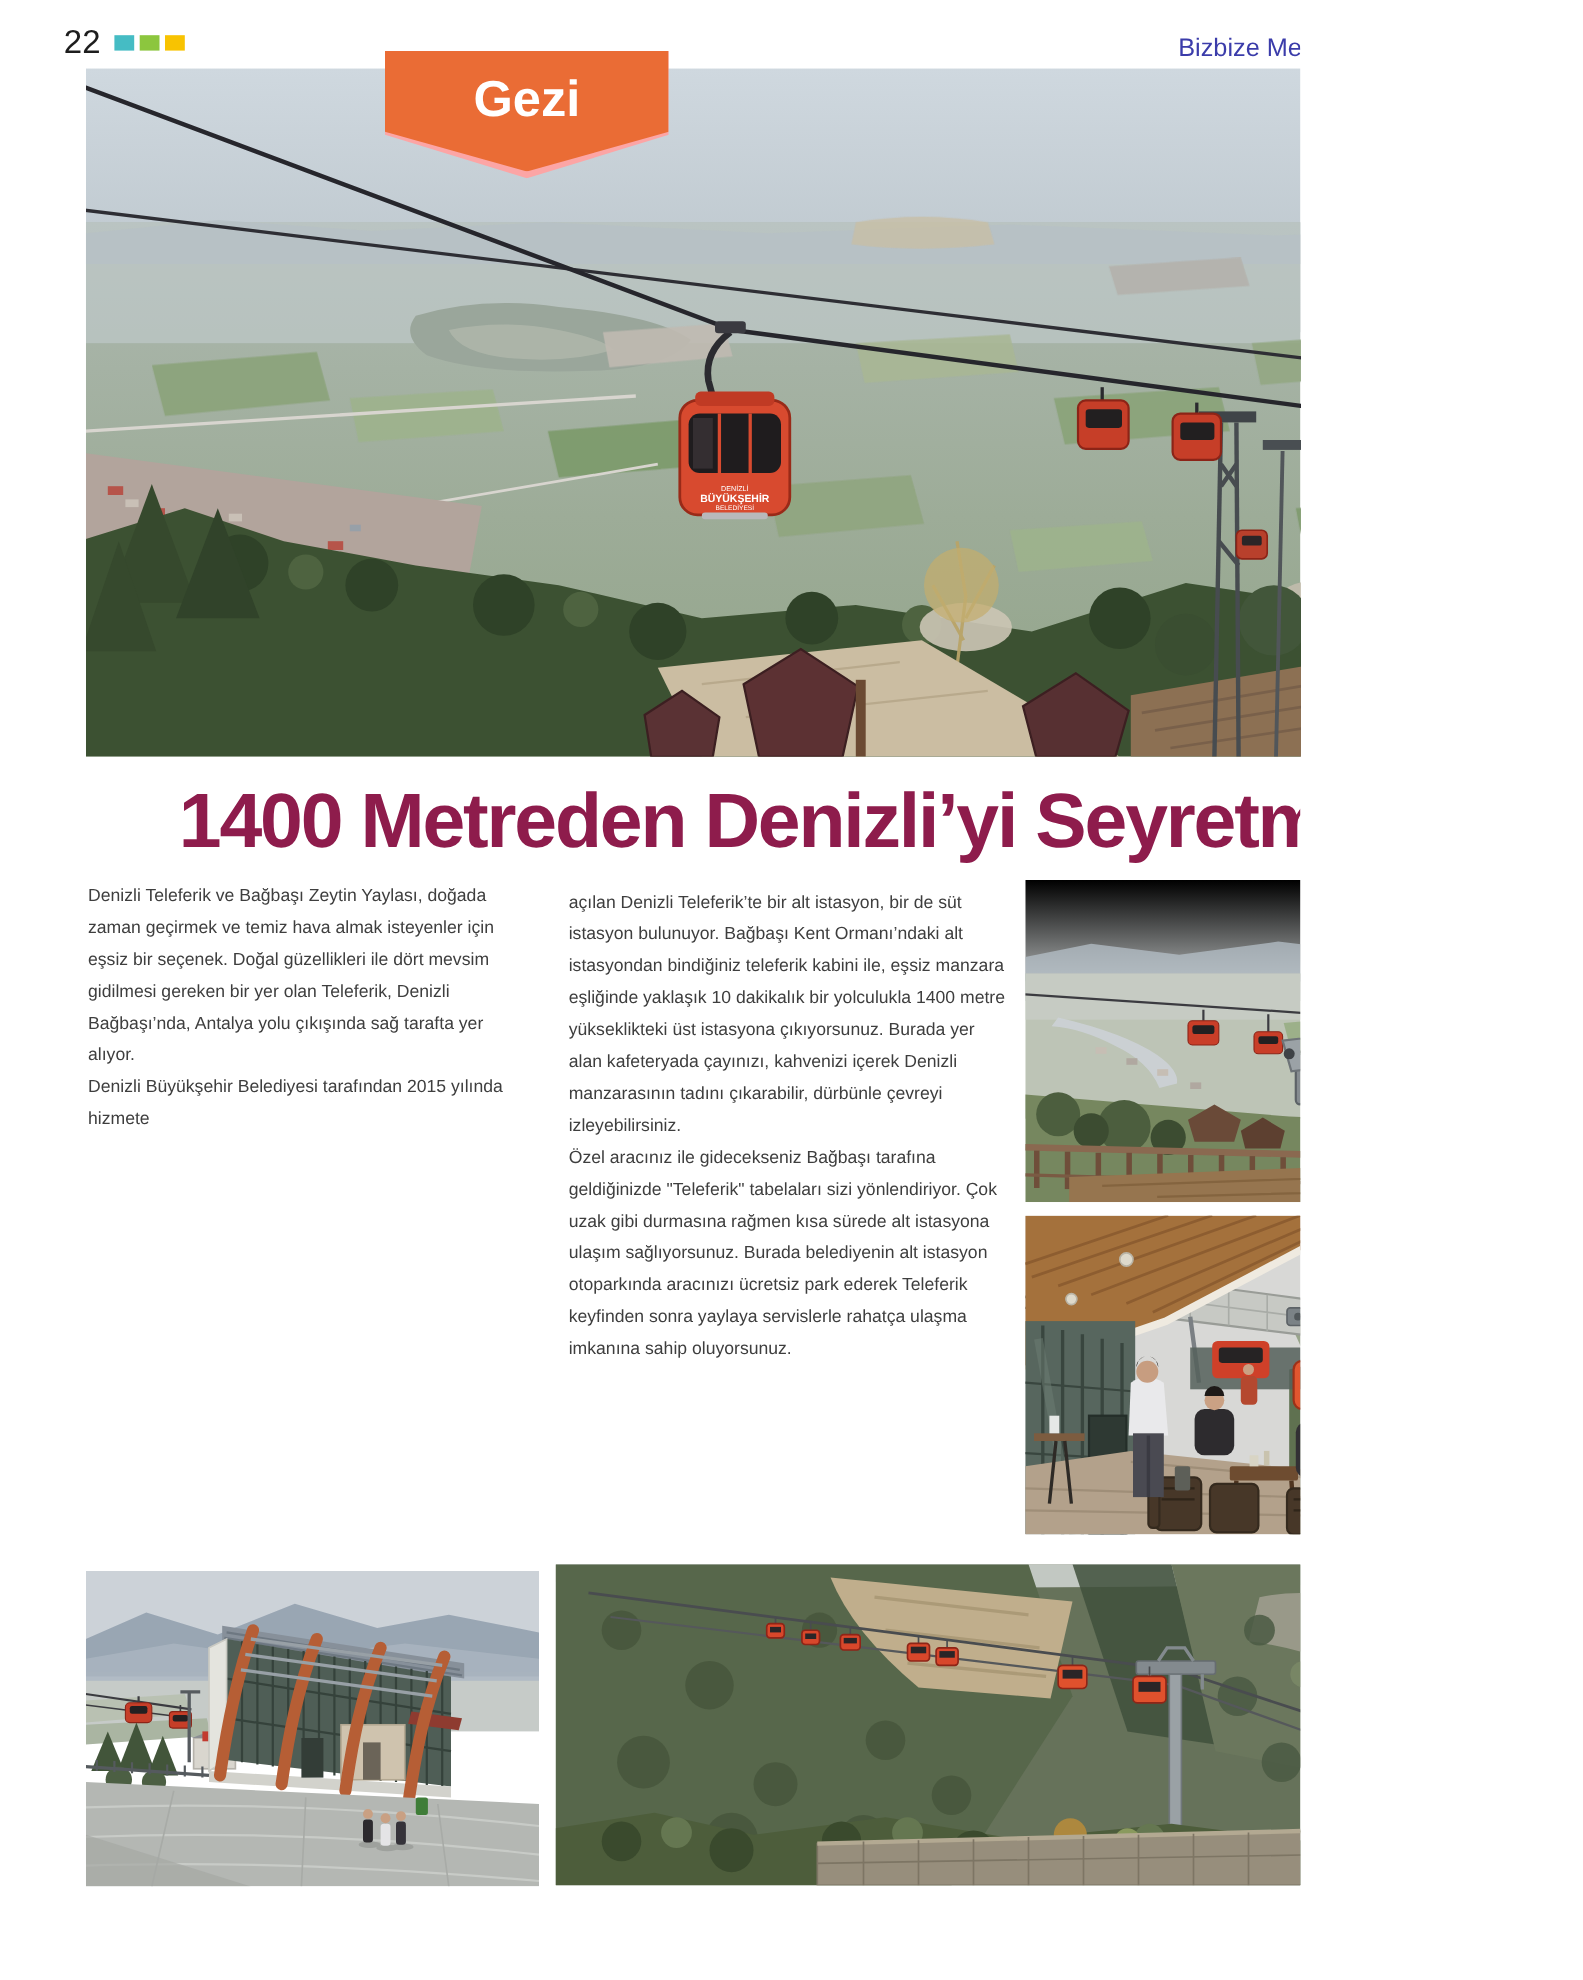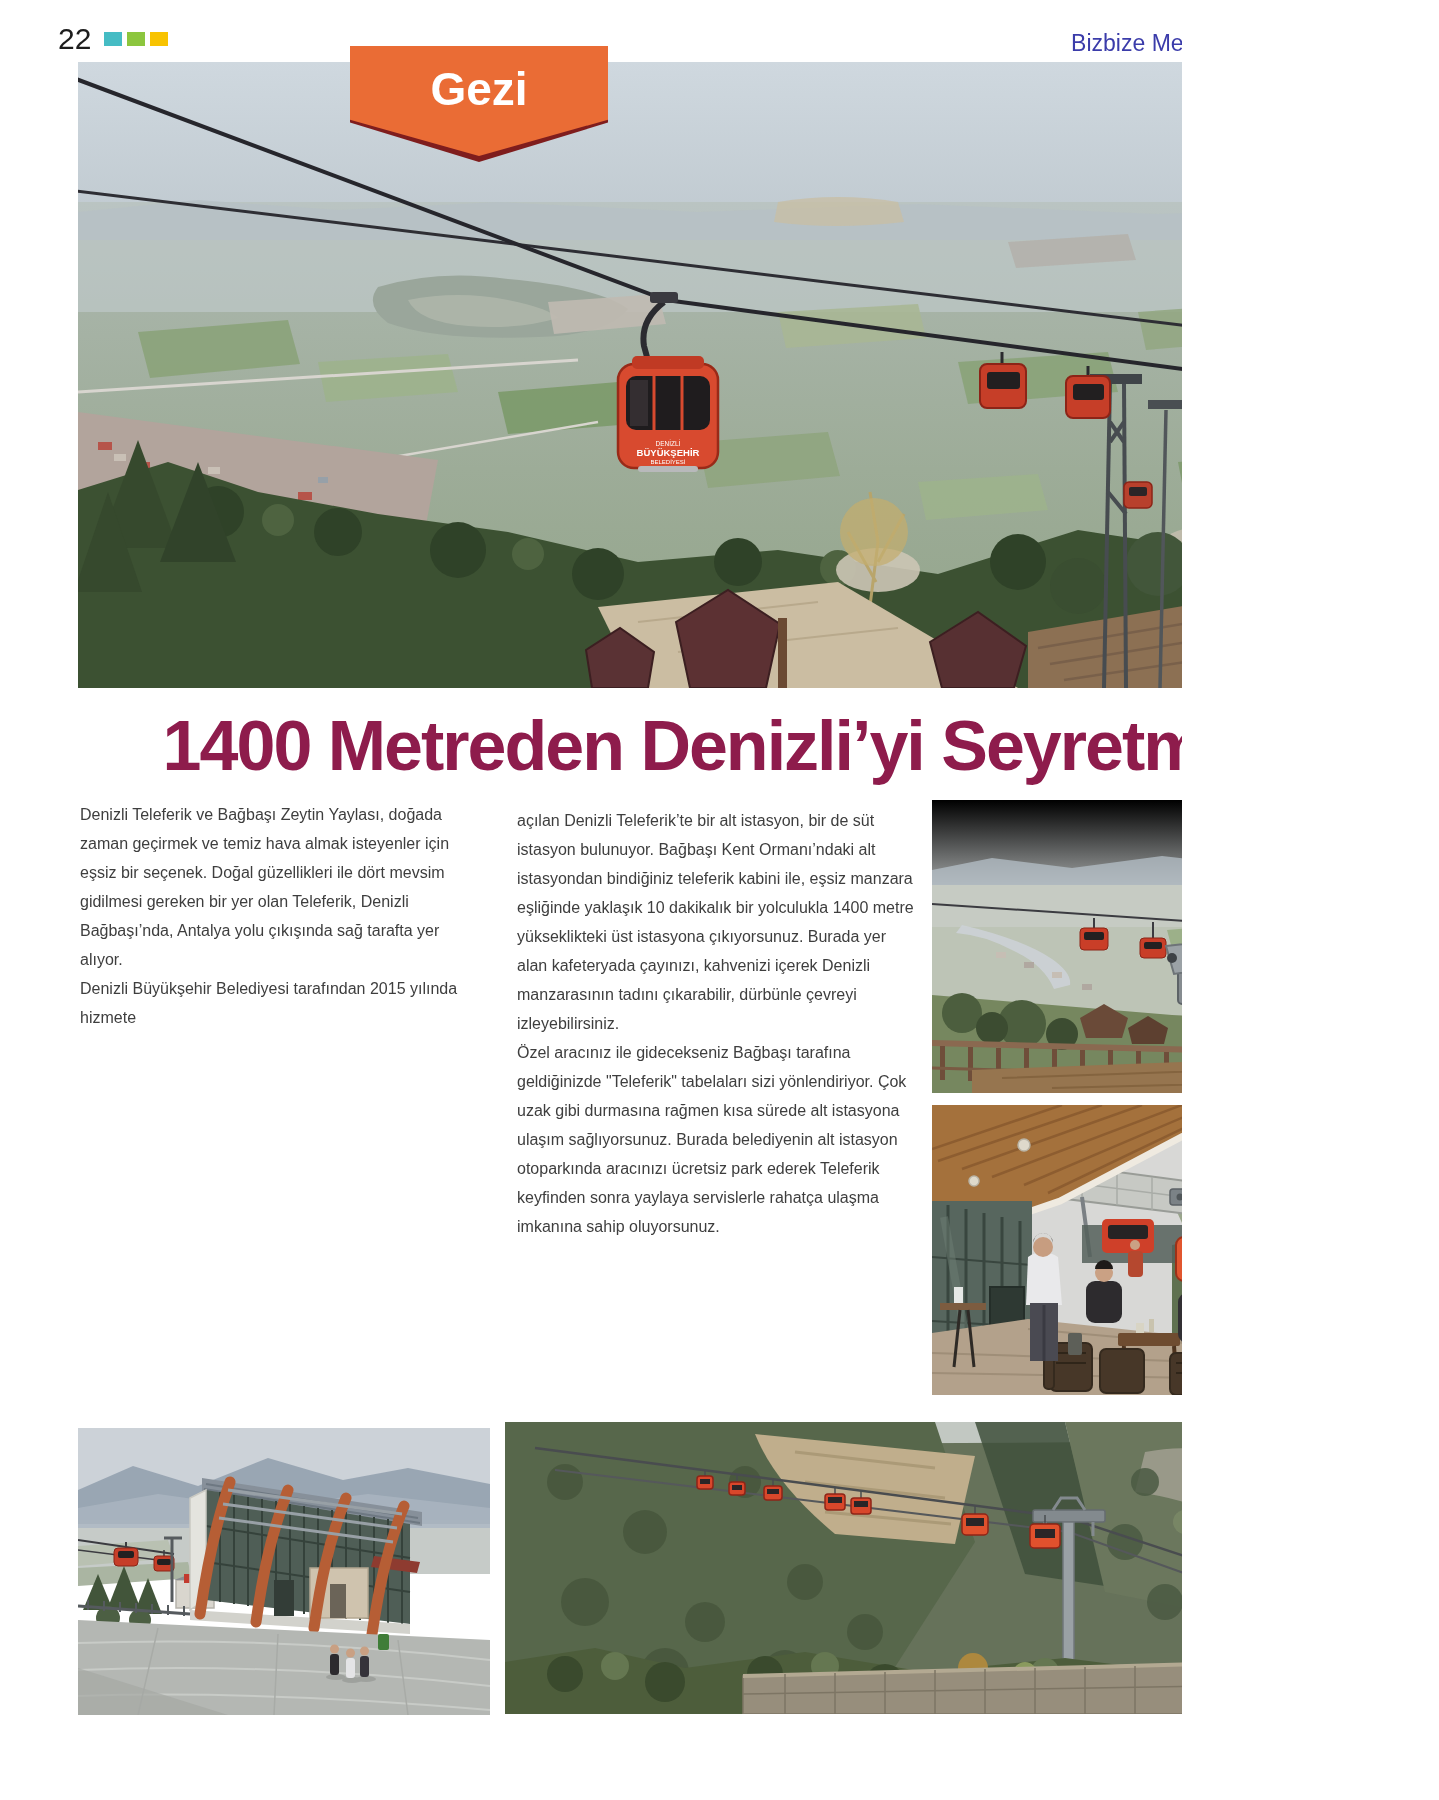--- a/index.html
+++ b/index.html
@@ -7,21 +7,21 @@
         font-family:"Liberation Sans","DejaVu Sans",sans-serif;}
   .abs{position:absolute;}
   
   .pageno{left:58px;top:22px;font-size:30px;color:#1d1d1d;}
   .squares{left:104px;top:32px;display:flex;gap:5px;}
   .sq{width:18px;height:14px;display:inline-block;}
   .magname{left:960px;top:30px;width:405px;text-align:center;font-size:23px;color:#3b3caa;}
   
   .main-photo{left:78px;top:62px;width:1284px;height:626px;overflow:hidden;}
   .banner{left:350px;top:46px;width:258px;height:116px;
-          clip-path:polygon(0 0,100% 0,100% 66%,50% 100%,0 66%);background:#7f1d1d;}
+          clip-path:polygon(0 0,100% 0,100% 66%,50% 100%,0 66%);background:#fca5a5;}
   .banner-in{position:absolute;left:0;right:0;top:0;bottom:6px;
           clip-path:polygon(0 0,100% 0,100% 67%,50% 100%,0 67%);background:#ea6c35;
           display:flex;align-items:flex-start;justify-content:center;}
   .banner-in span{color:#fff;font-weight:bold;font-size:46px;margin-top:16px;letter-spacing:0;}
   
   .headline{left:70px;top:710px;width:1300px;text-align:center;font-size:70px;font-weight:bold;
             color:#8e1c4c;letter-spacing:-2px;line-height:1.04;white-space:nowrap;}
   
   .col1{left:80px;top:800px;width:404px;}
   .intro{font-size:27px;font-weight:bold;font-style:italic;color:#242424;line-height:35px;margin:0 0 24px 0;}

